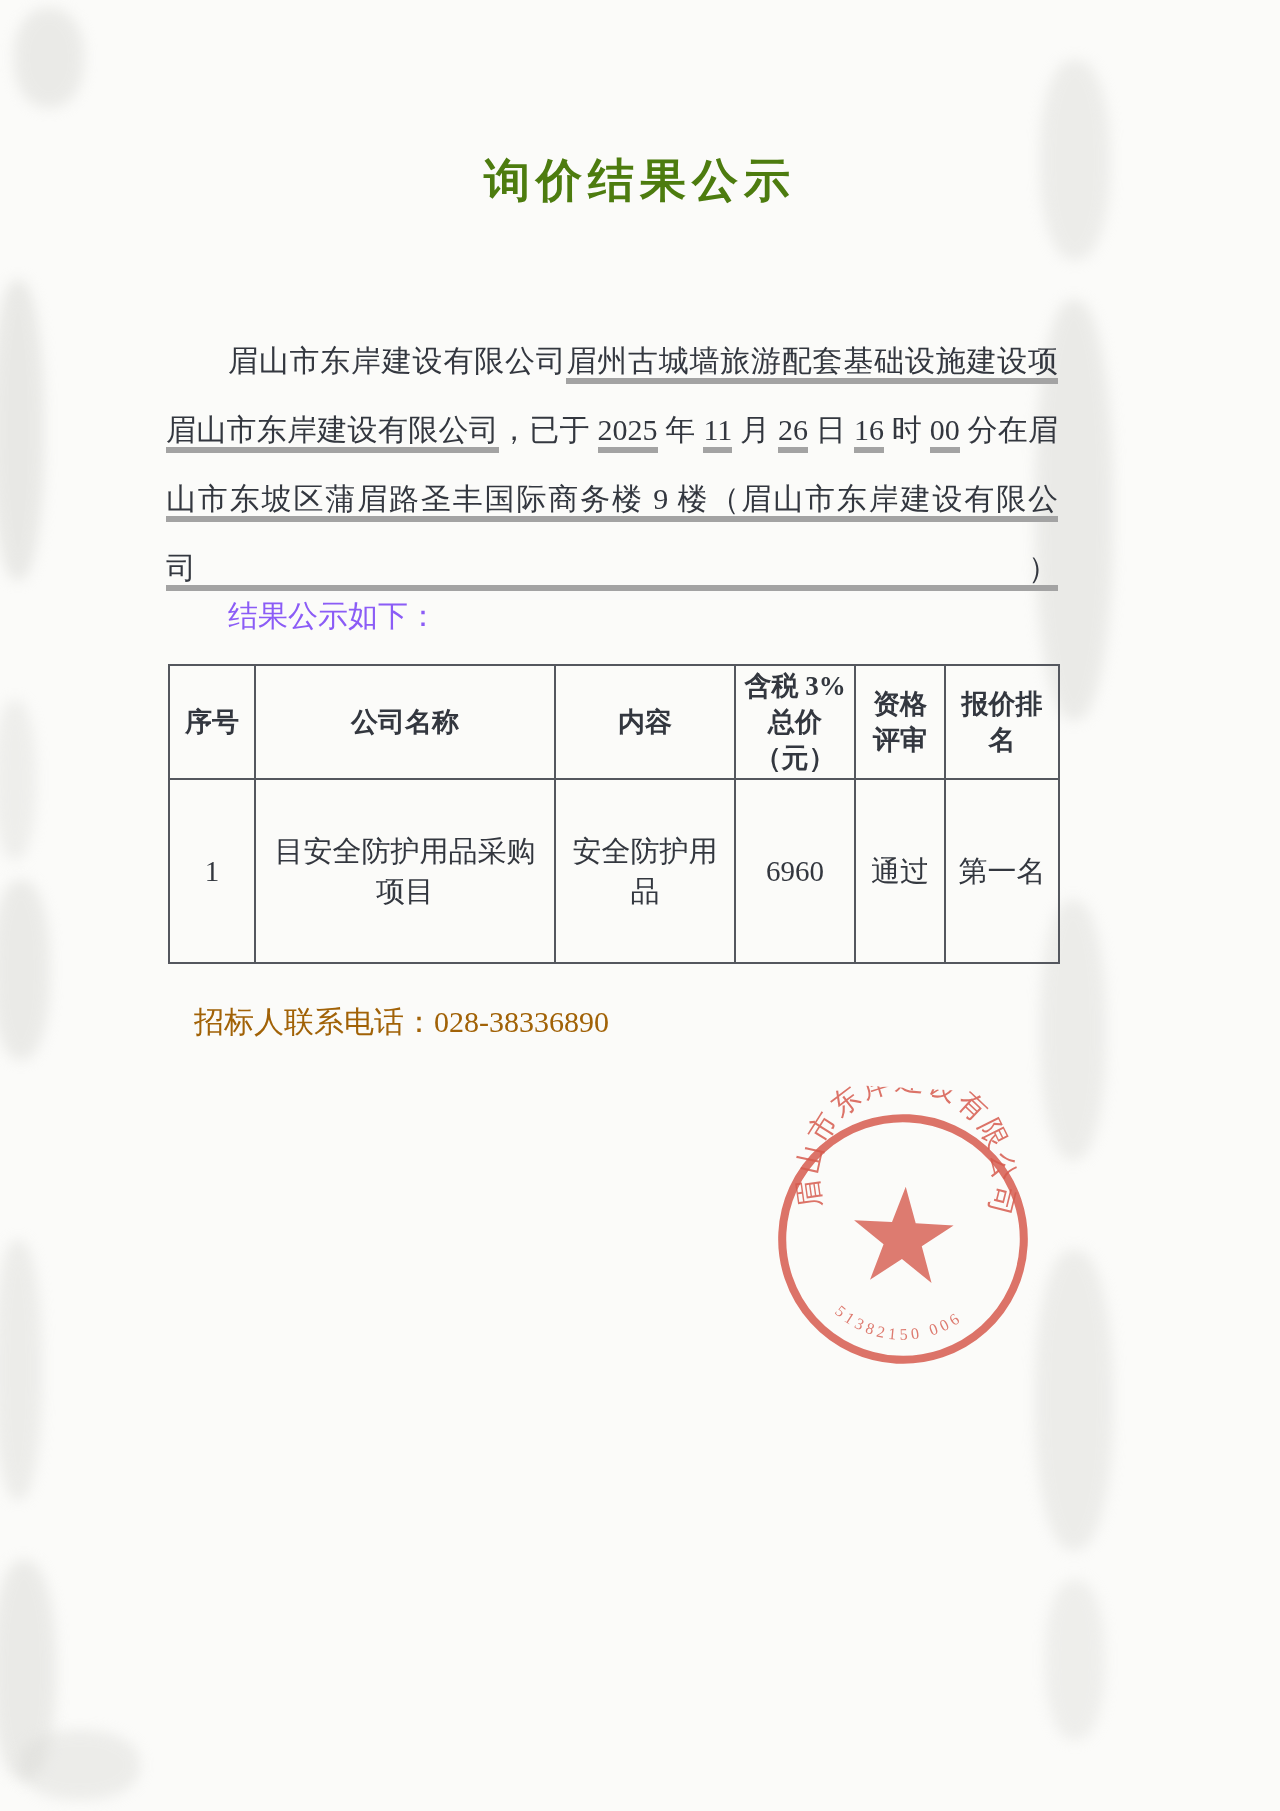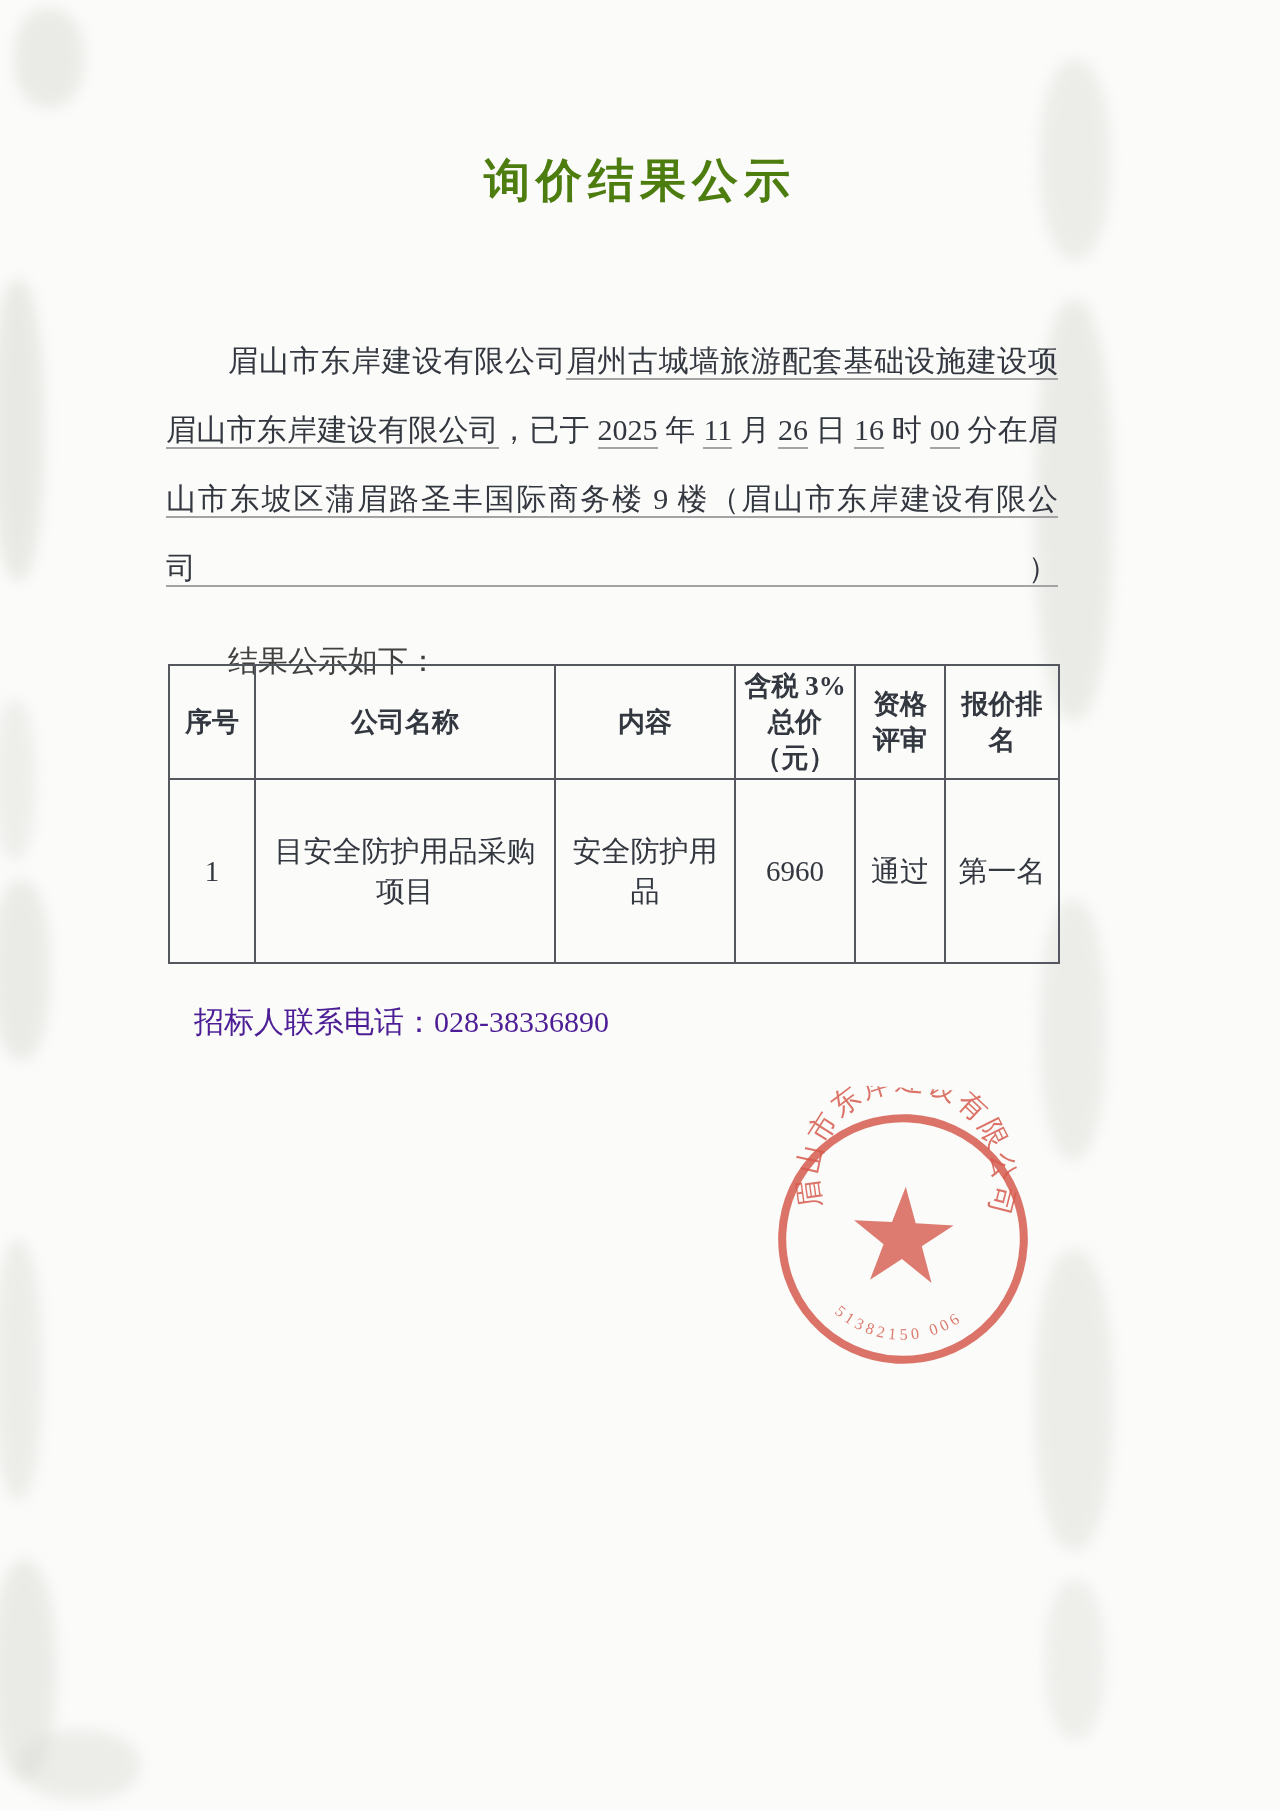--- a/index.html
+++ b/index.html
@@ -31,44 +31,44 @@
     text-align:center;font-size:46px;font-weight:bold;letter-spacing:6px;
     color:#4d7c0f;
   }
   .para{
     position:absolute;left:166px;top:326px;width:892px;
     font-size:30px;line-height:69px;color:#33373f;
   }
   .para-line{white-space:nowrap;}
   .para-line.justify{white-space:normal;text-align:justify;text-align-last:justify;}
   .para-line.indent{padding-left:62px;}
-  .u{border-bottom:2px solid #a3a3a3;padding-bottom:1px;}
+  .u{border-bottom:6px solid #a3a3a3;padding-bottom:1px;}
 
   .intro{
     position:absolute;left:228px;top:596px;
-    font-size:30px;line-height:40px;color:#404040;margin-top:45px;
+    font-size:30px;line-height:40px;color:#8b5cf6;
   }
   table.results{
     position:absolute;left:168px;top:664px;width:890px;
     border-collapse:collapse;table-layout:fixed;
     font-size:28px;color:#33373f;
   }
   table.results td,table.results th{
     border:2px solid #54575e;
     text-align:center;vertical-align:middle;
     padding:2px 6px;overflow:hidden;
   }
   table.results thead th{height:74px;font-weight:bold;font-size:27px;line-height:36px;}
   table.results tbody td{height:178px;font-size:29px;line-height:40px;}
   col.c0{width:86px;}col.c1{width:300px;}col.c2{width:180px;}
   col.c3{width:120px;}col.c4{width:90px;}col.c5{width:114px;}
 
   .phone{
     position:absolute;left:194px;top:1000px;
-    font-size:30px;line-height:44px;color:#4c1d95;
+    font-size:30px;line-height:44px;color:#a16207;
   }
   .sig-line{position:absolute;font-size:30px;line-height:42px;color:#33373f;}
   .sig-bidder{left:634px;top:1218px;}
   .sig-date{left:756px;top:1288px;}
 
   .stamp{
     position:absolute;left:752px;top:1088px;width:302px;height:302px;
     mix-blend-mode:multiply;opacity:.9;pointer-events:none;
     transform:rotate(3deg);
   }

